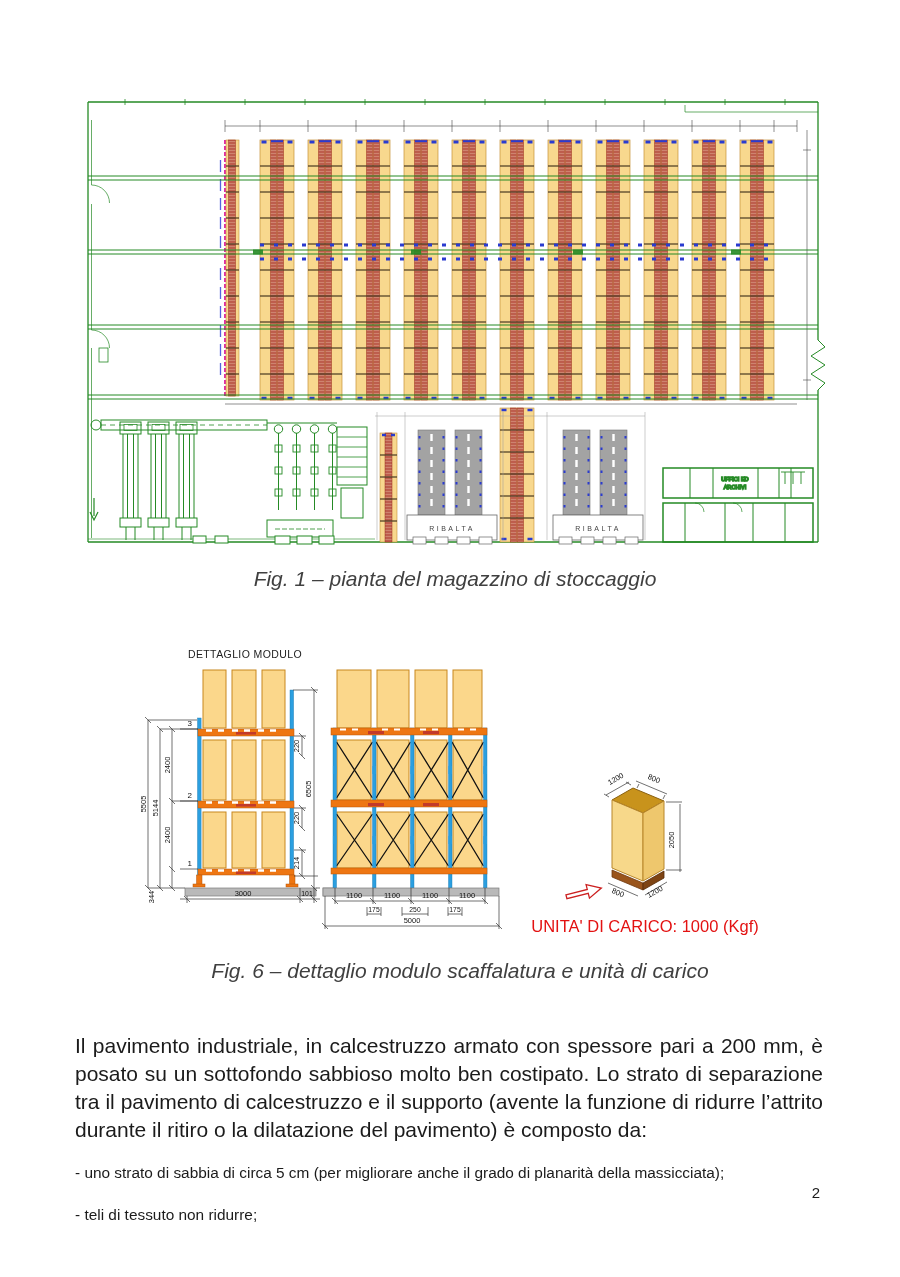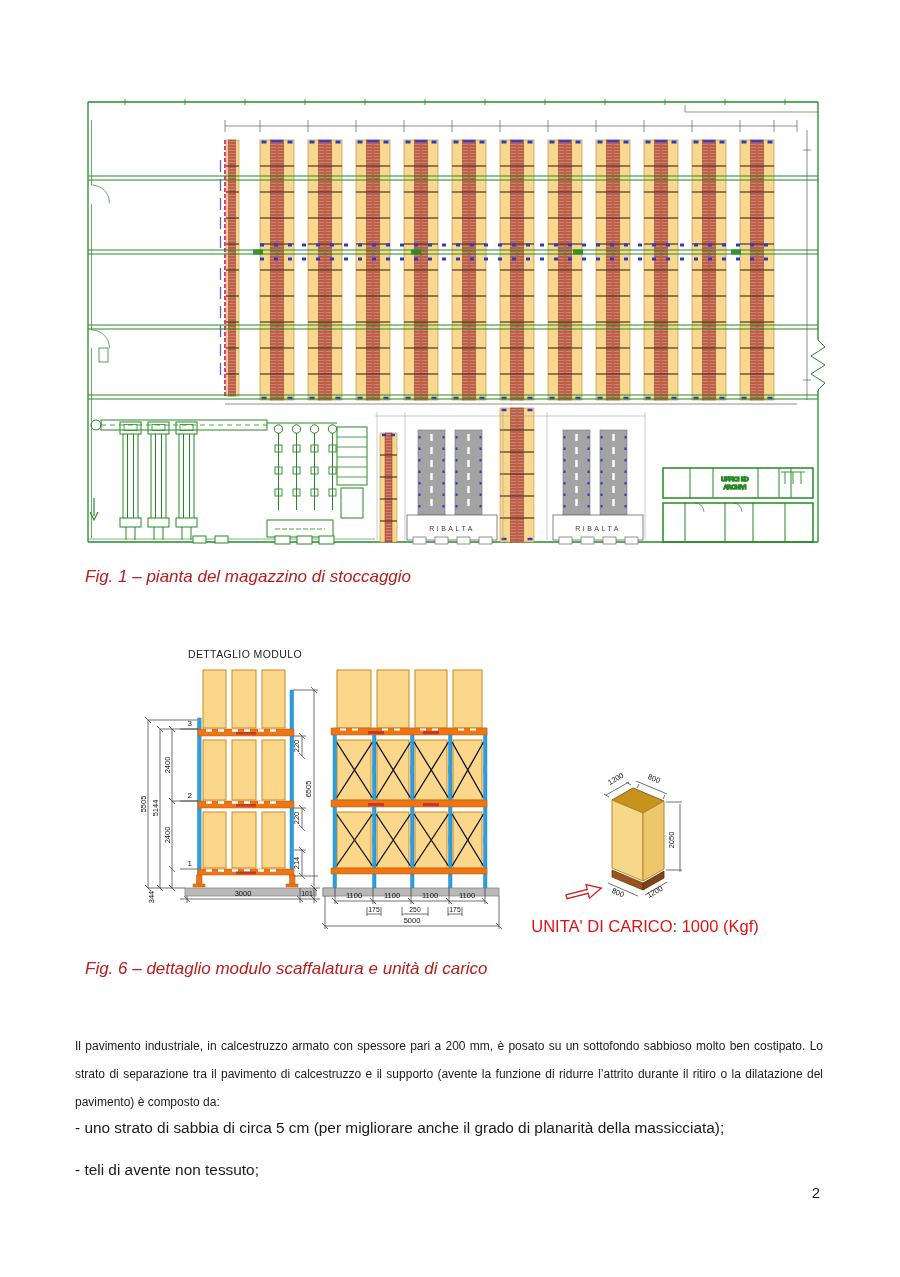--- a/index.html
+++ b/index.html
@@ -1,21 +1,21 @@
 <!DOCTYPE html>
 <html><head>
 <meta charset="utf-8">
 <style>
   html,body{margin:0;padding:0;}
   body{width:900px;height:1277px;position:relative;background:#ffffff;
        font-family:"Liberation Sans",sans-serif;color:#1c1c1c;overflow:hidden;}
   .abs{position:absolute;}
-  .caption{font-style:italic;font-size:17px;color:#b91c1c;text-align:left;}
-  .bodytext{font-size:12px;line-height:28px;text-align:justify;color:#1b1b1b;}
-  .bullet{font-size:15.4px;line-height:24px;color:#1b1b1b;}
+  .caption{font-style:italic;font-size:21px;color:#404040;text-align:center;}
+  .bodytext{font-size:21px;line-height:28px;text-align:justify;color:#1b1b1b;}
+  .bullet{font-size:15.4px;line-height:24px;margin-top:17px;color:#1b1b1b;}
   .pagenum{font-size:15px;color:#1b1b1b;text-align:right;}
   svg text{font-family:"Liberation Sans",sans-serif;}
   .dim{stroke:#333;stroke-width:0.7;fill:none;}
   .dimt{font-size:7.5px;fill:#111;}
   .dimt2{font-size:6.8px;fill:#111;}
   .lvl{font-size:8px;fill:#111;}
   .ld{fill:#fbd78b;stroke:#c8871e;stroke-width:1;}
   .beam{fill:#ee7612;stroke:#b85708;stroke-width:0.5;}
   .upright{fill:#2b9fe0;stroke:#1877b0;stroke-width:0.4;}
   .grn{stroke:#258a25;fill:none;}
@@ -367,16 +367,16 @@
     <text class="redlabel" x="505" y="287">UNITA' DI CARICO: 1000 (Kgf)</text>
   </g>
 </svg>
 </div>
 
 <div class="abs caption" style="left:85px;top:959px;width:750px;">Fig. 6 – dettaglio modulo scaffalatura e unità di carico</div>
 
 <div class="abs" style="left:75px;top:1032px;width:748px;">
   <div class="bodytext">Il pavimento industriale, in calcestruzzo armato con spessore pari a 200 mm, è posato su un sottofondo sabbioso molto ben costipato. Lo strato di separazione tra il pavimento di calcestruzzo e il supporto (avente la funzione di ridurre l’attrito durante il ritiro o la dilatazione del pavimento) è composto da:</div>
   <div class="bullet">- uno strato di sabbia di circa 5 cm (per migliorare anche il grado di planarità della massicciata);</div>
-  <div class="bullet" style="margin-top:18px;">- teli di avente non tessuto;</div>
+  <div class="bullet" style="margin-top:18px;">- teli di tessuto non ridurre;</div>
 </div>
 
 <div class="abs pagenum" style="left:75px;top:1184px;width:745px;">2</div>
 
 </body></html>

